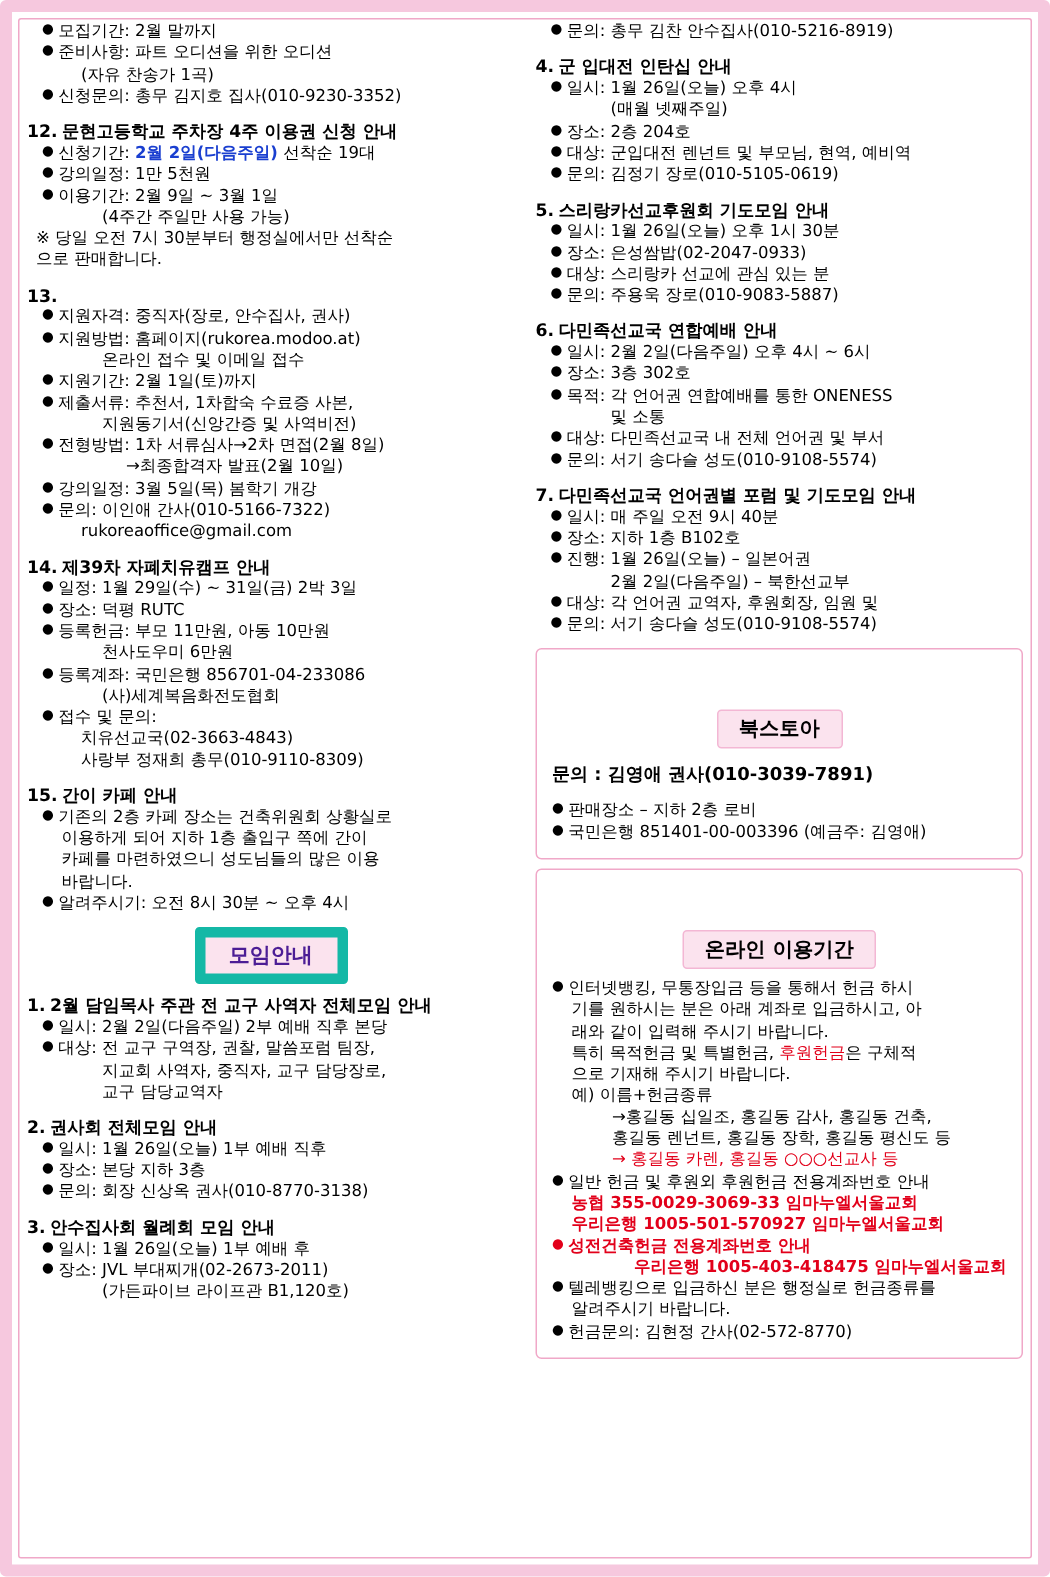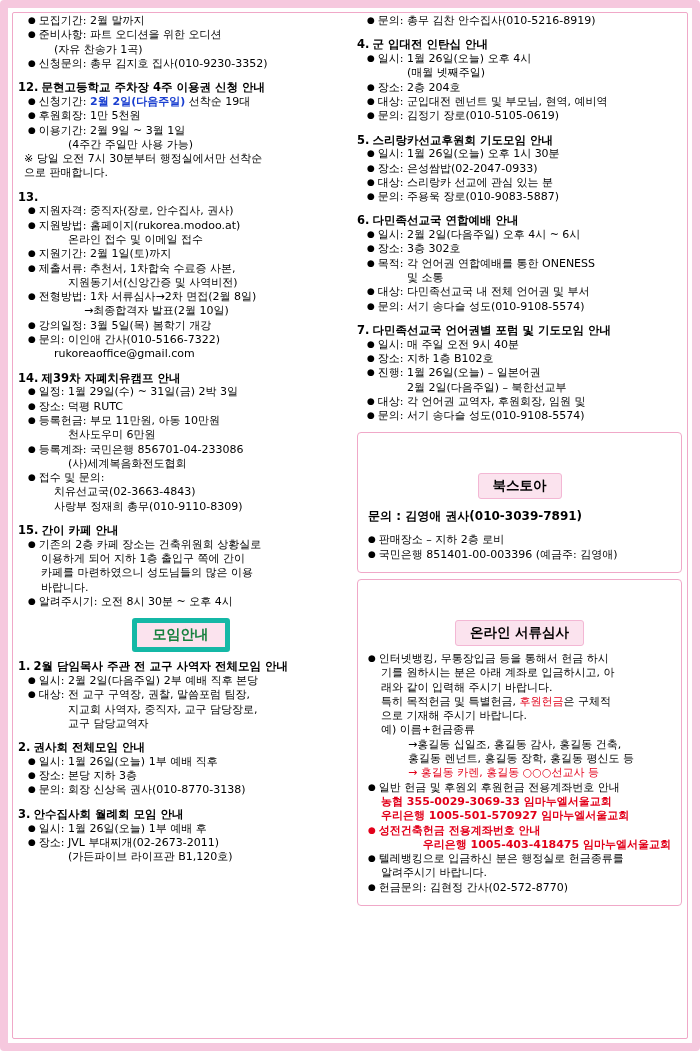--- a/index.html
+++ b/index.html
@@ -70,26 +70,26 @@
   .note {
     font-size:11px;
     line-height:1.3;
     padding-left:6px;
   }
   .blue { color:#1a3fd0; }
   .red { color:#e2001a; }
   .pinkbox-title {
     display:inline-block;
     background:#fbe3ee;
-    border:5px solid #14b8a6;
+    border:7px solid #14b8a6;
     border-radius:3px;
     padding:3px 16px;
     font-size:14px;
     font-weight:bold;
-    color:#15803d;
+    color:#4c1d95;
   }
   .center { text-align:center;margin-top:32px; }
   .boxhead {
     margin:6px 0 7px 0;
     text-align:center;
   }
   .card {
     border:1px solid #f0a8c8;
     border-radius:4px;
     padding:8px 10px 10px 10px;
@@ -146,21 +146,21 @@
             <span class="sec-num">12.</span>
             <span>문현고등학교 주차장 4주 이용권 신청 안내</span>
           </div>
           <div class="lines">
             <div class="line">
               <span class="bullet">●</span>
               <span class="txt">신청기간: <span class="blue b">2월 2일(다음주일)</span> 선착순 19대</span>
             </div>
             <div class="line">
               <span class="bullet">●</span>
-              <span class="txt">후원회장: 1만 5천원</span>
+              <span class="txt">강의일정: 1만 5천원</span>
             </div>
             <div class="line">
               <span class="bullet">●</span>
               <span class="txt">이용기간: 2월 9일 ~ 3월 1일</span>
             </div>
             <div class="sub indent3">(4주간 주일만 사용 가능)</div>
           </div>
           <div class="note">※ 당일 오전 7시 30분부터 행정실에서만 선착순</div>
           <div class="note">으로 판매합니다.</div>
         </div>
@@ -453,21 +453,21 @@
           </div>
           <div class="line">
             <span class="bullet">●</span>
             <span class="txt">국민은행 851401-00-003396 (예금주: 김영애)</span>
           </div>
         </div>
     </div>
 
     <div class="card">
       <div class="center">
-        <span class="card-title">온라인 서류심사</span>
+        <span class="card-title">온라인 이용기간</span>
       </div>
       <div class="gap6"></div>
       <div id="online-items">
           <div class="line">
             <span class="bullet">●</span>
             <span class="txt">인터넷뱅킹,  무통장입금 등을 통해서 헌금 하시</span>
           </div>
           <div class="sub" style="padding-left: 13px;">기를 원하시는 분은 아래 계좌로 입금하시고, 아</div>
           <div class="sub" style="padding-left: 13px;">래와 같이 입력해 주시기 바랍니다.</div>
           <div class="sub" style="padding-left: 13px;">특히 목적헌금 및 특별헌금,  <span class="red">후원헌금</span>은 구체적</div>

